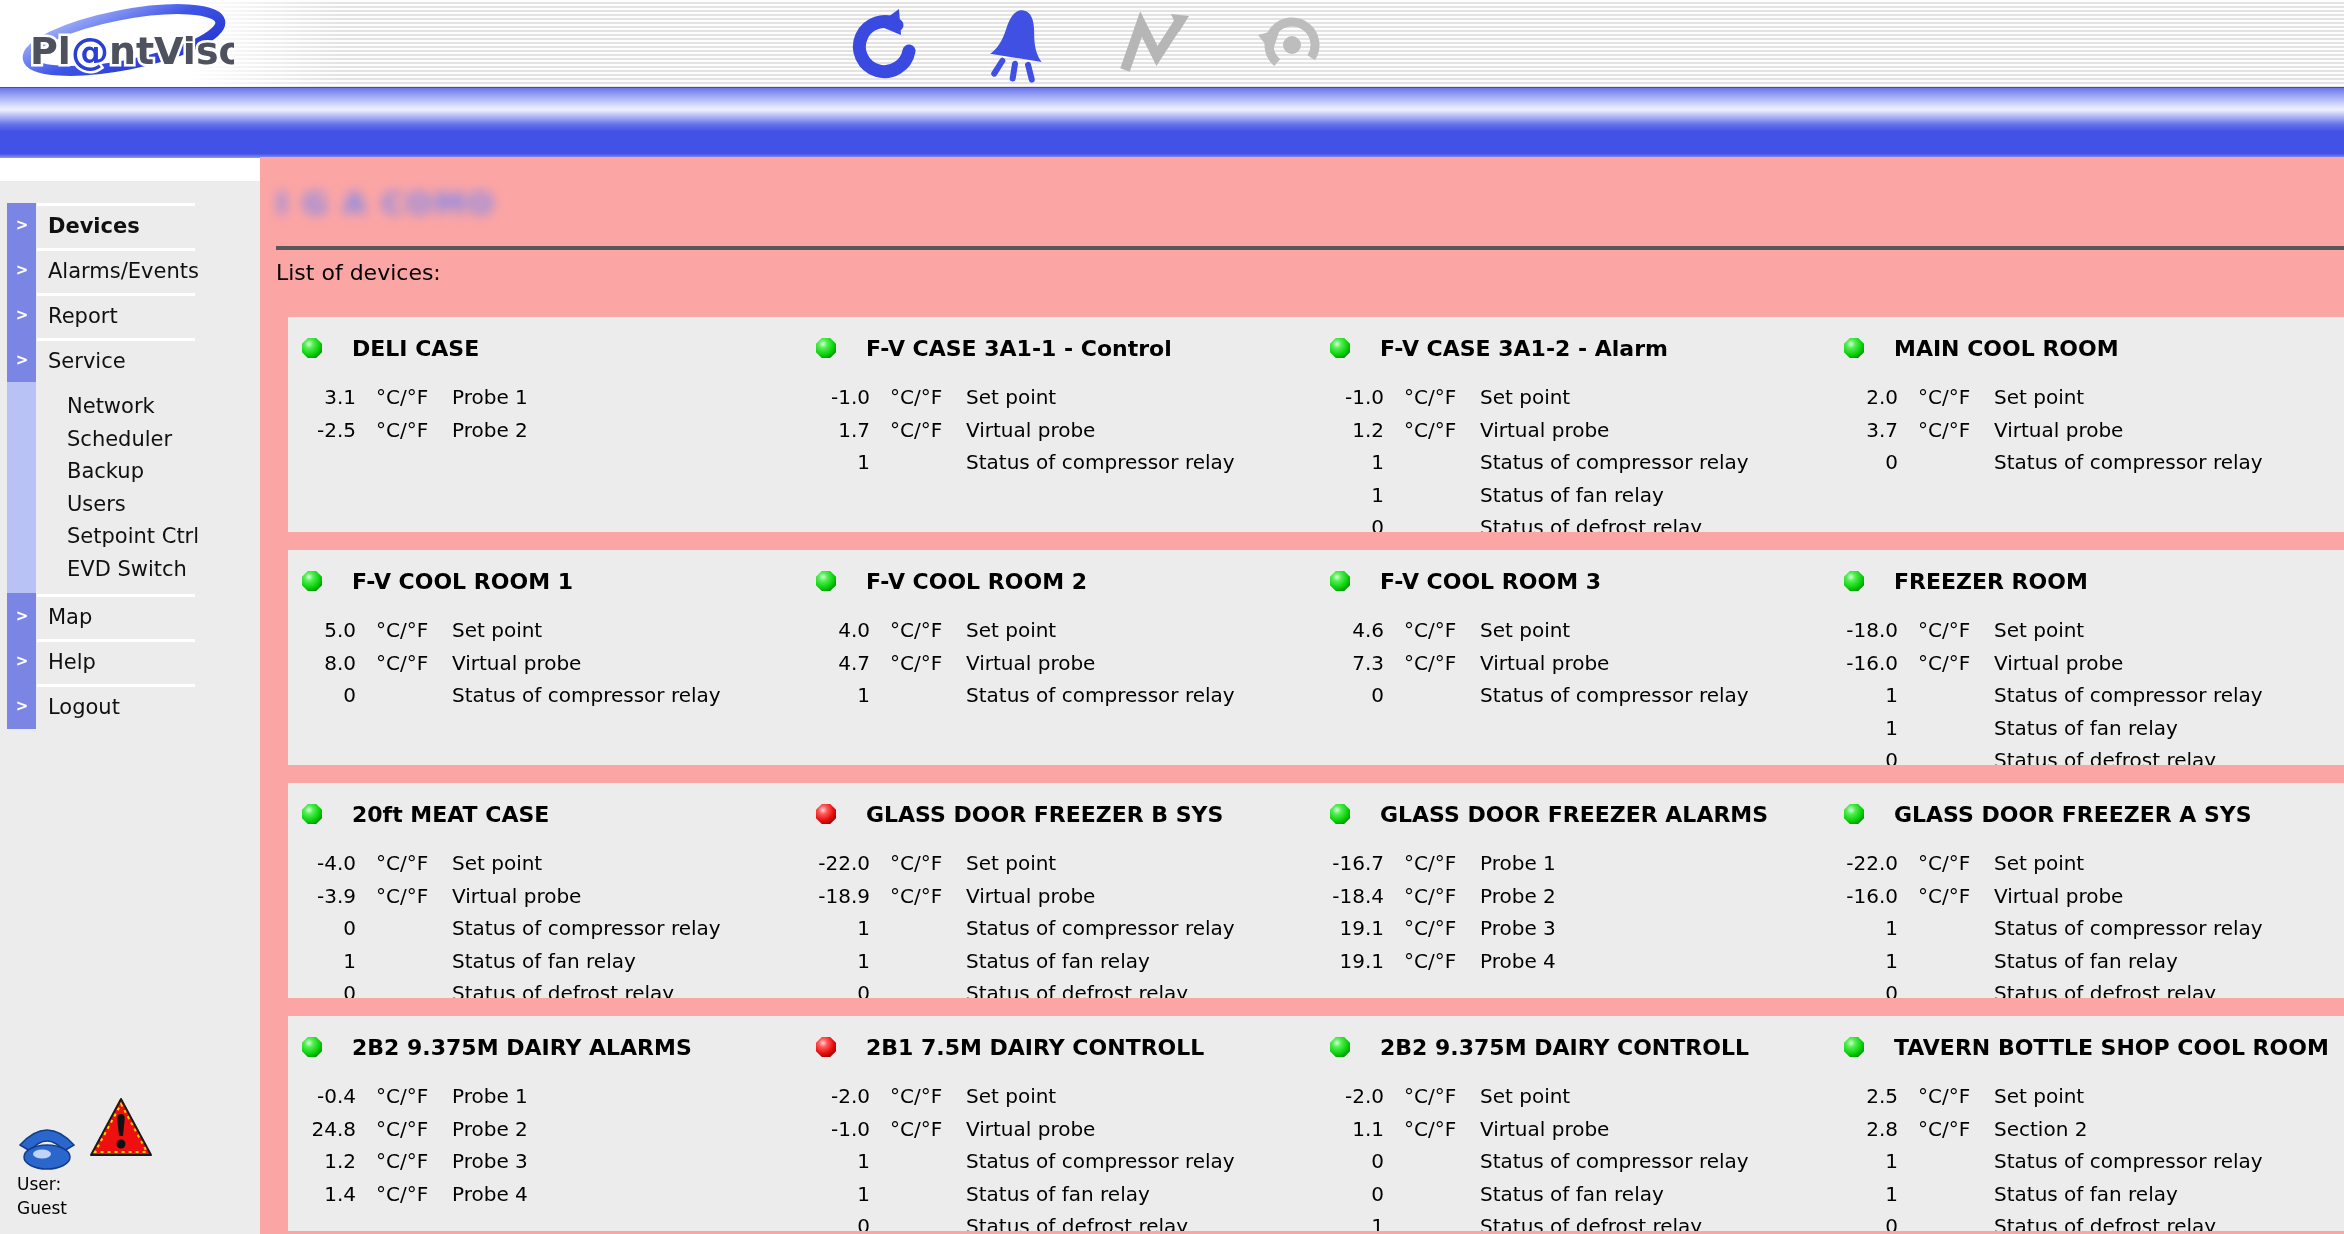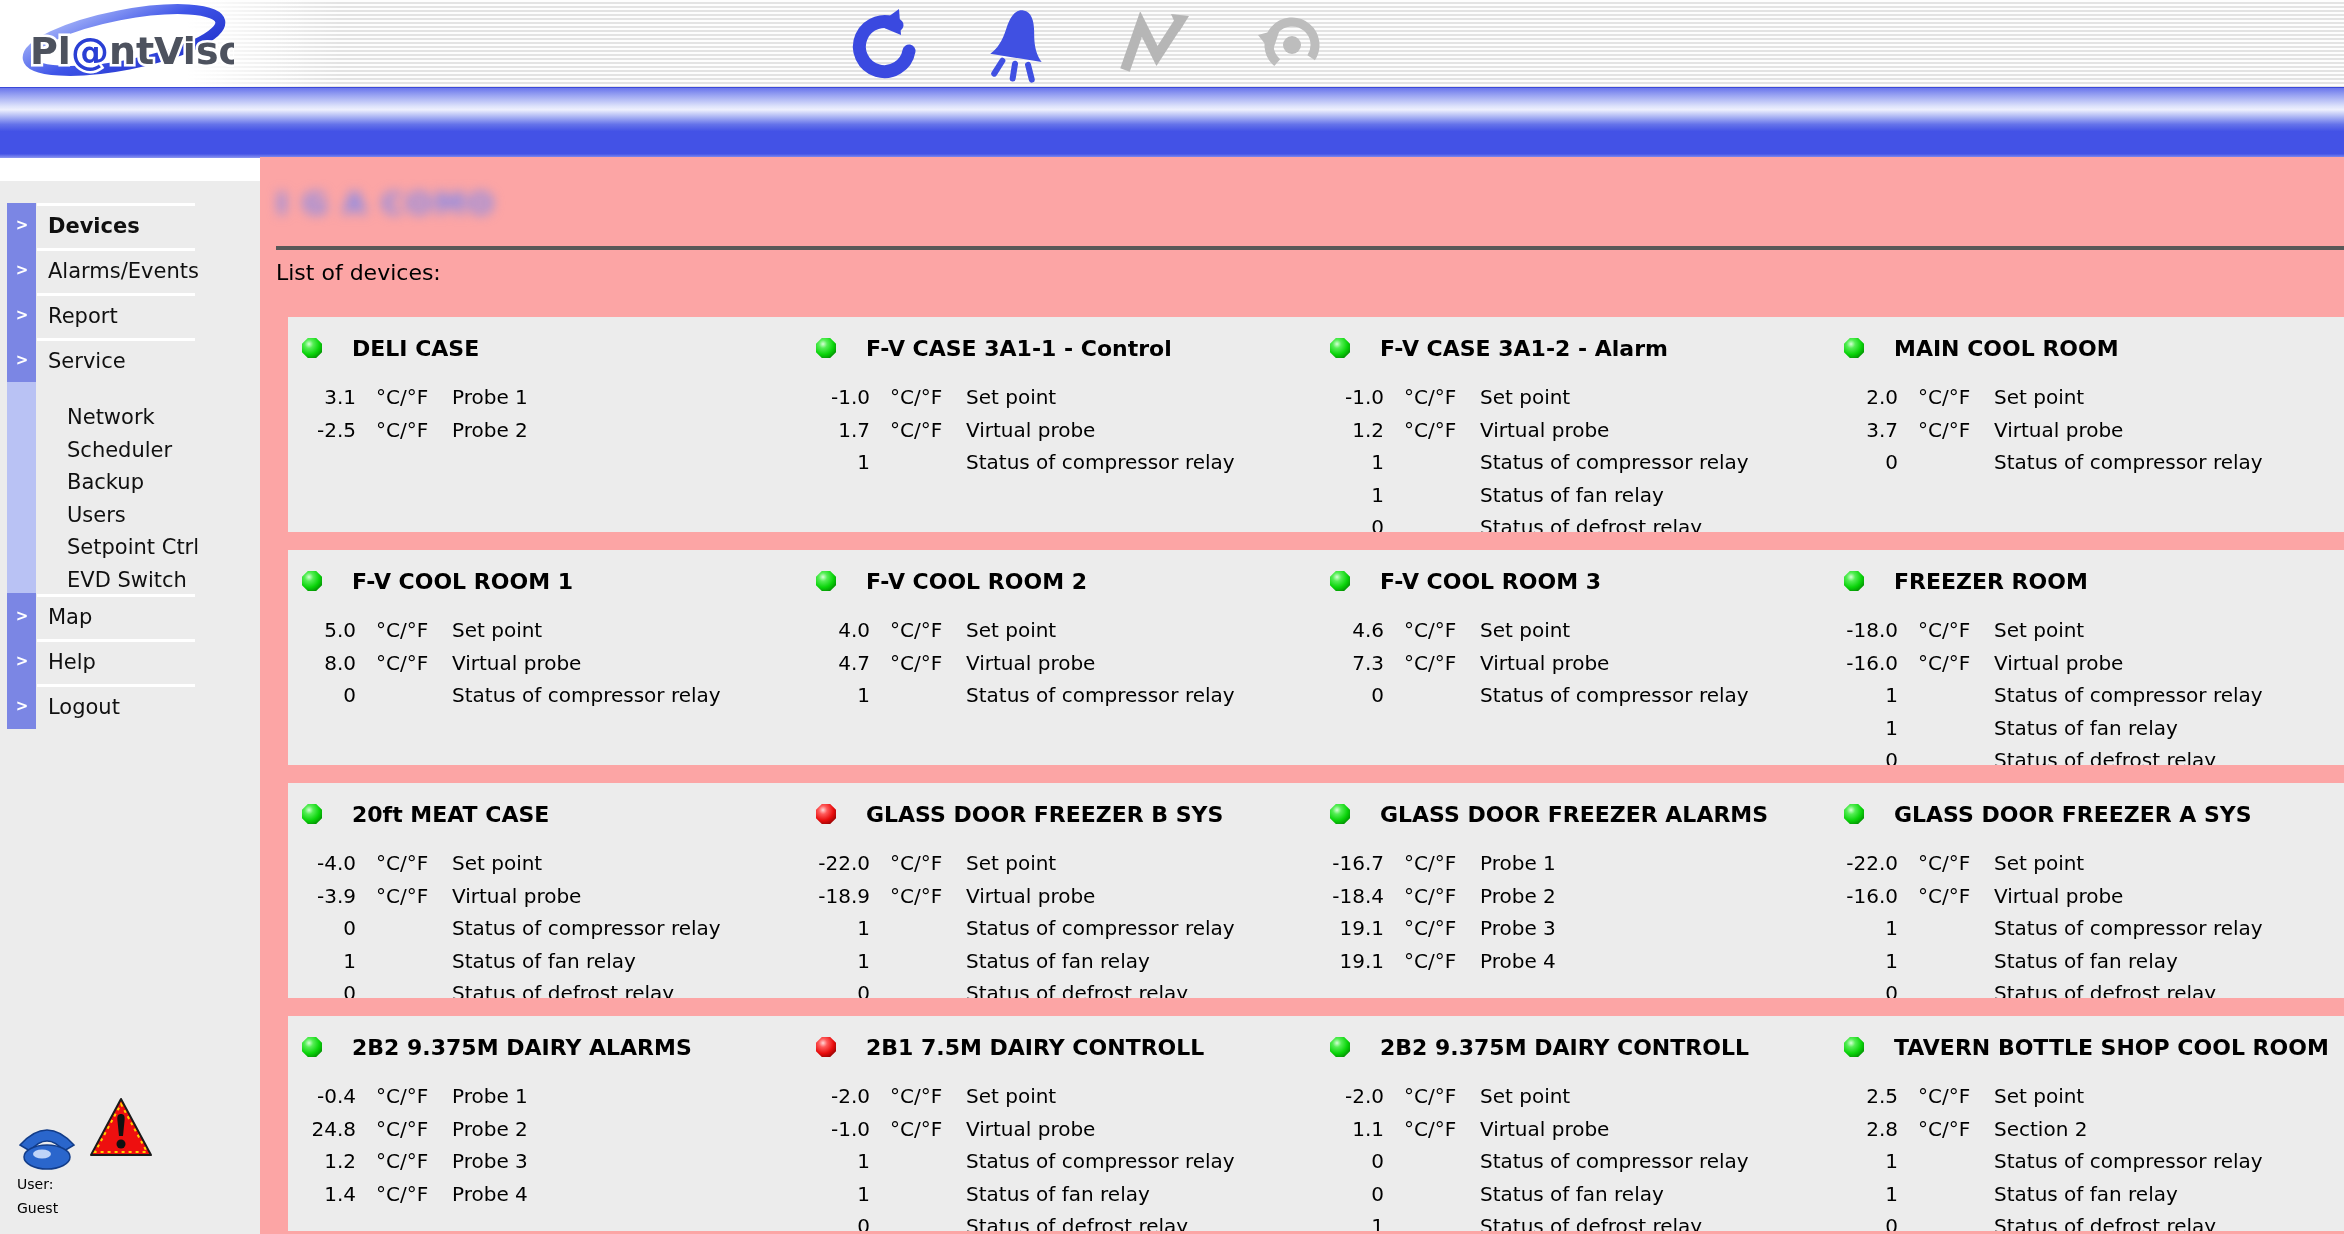--- a/index.html
+++ b/index.html
@@ -37,27 +37,27 @@
 
   .menu-top{position:absolute;left:0;top:22px;width:260px;}
   .menu-foot{position:absolute;left:0;top:413px;width:260px;}
   .mrow{position:relative;height:45px;display:flex;align-items:center;cursor:pointer;}
   .mrow .sep{position:absolute;left:37px;top:0;width:158px;height:3px;background:#ffffff;}
   .mrow .arrow{position:absolute;left:12px;width:20px;text-align:center;color:#fff;
                font-weight:bold;font-size:15px;line-height:1;}
   .mlabel{margin-left:48px;font-size:21px;color:#101010;}
   .mlabel.bold{font-weight:bold;}
 
-  .menu-sub{position:absolute;left:0;top:220px;width:208px;}
+  .menu-sub{position:absolute;left:0;top:209px;width:208px;}
   .srow{height:32.5px;display:flex;align-items:center;cursor:pointer;}
   .slabel{margin-left:67px;font-size:21px;color:#101010;}
 
   .phone-ic{position:absolute;left:16px;top:943px;}
   .warn-ic{position:absolute;left:88px;top:915px;cursor:pointer;}
-  .userbox{position:absolute;left:17px;top:991px;font-size:14px;line-height:24px;color:#000;}
+  .userbox{position:absolute;left:17px;top:991px;font-size:17px;line-height:24px;color:#000;}
 
   
   .main{position:absolute;left:260px;top:157px;right:0;bottom:0;background:#fca5a5;}
   .page-title{position:absolute;left:16px;top:28px;font-size:31px;font-weight:bold;
               color:#7b87ee;letter-spacing:2px;filter:blur(6px);}
   .rule{position:absolute;left:16px;right:0;top:89px;height:4px;background:#585858;}
   .list-label{position:absolute;left:16px;top:103px;font-size:22px;}
 
   .grid{position:absolute;left:28px;right:0;top:160px;
         display:grid;grid-template-columns:repeat(4,1fr);grid-auto-rows:215px;gap:18px 0;}

